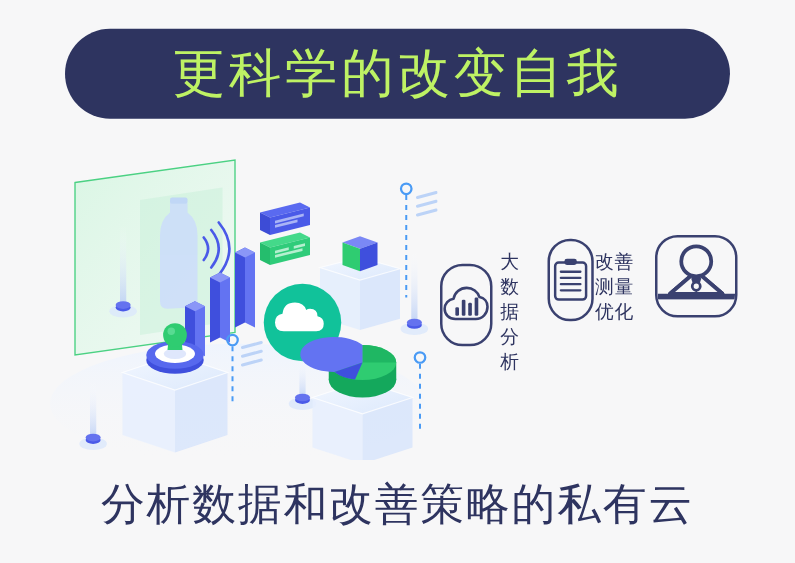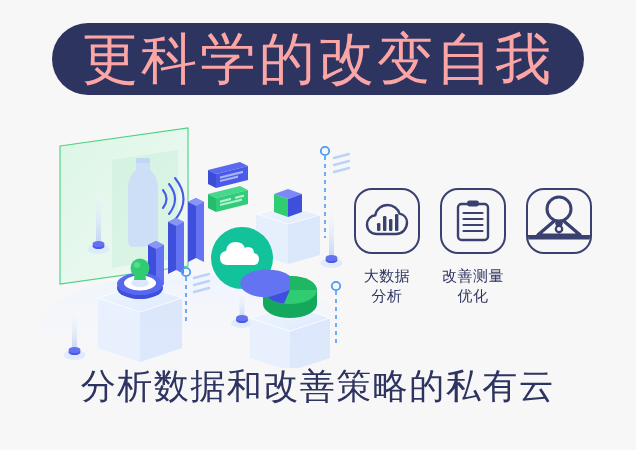--- a/index.html
+++ b/index.html
@@ -30,22 +30,22 @@
     width: 532px;
     height: 72px;
     background: #2e3460;
     border-radius: 36px;
     display: flex;
     align-items: center;
     justify-content: center;
     box-sizing: border-box;
   }
   .title-text {
-    color: #fca5a5;
-    font-size: 56px;
+    color: #bef264;
+    font-size: 42px;
     letter-spacing: 3px;
     line-height: 1;
     font-weight: 400;
     white-space: nowrap;
     user-select: none;
   }
 
   
   .illustration {
     position: absolute;
@@ -62,21 +62,20 @@
     left: 352px;
     top: 188px;
     width: 242px;
     display: flex;
     justify-content: space-between;
     align-items: flex-start;
   }
   .feature {
     width: 70px;
     display: flex;
-    flex-direction: column;
     align-items: center;
   }
   .feature-icon {
     width: 66px;
     height: 66px;
     border: 2px solid #3a4170;
     border-radius: 18px;
     box-sizing: border-box;
     display: flex;
     align-items: center;
@@ -93,21 +92,21 @@
     text-align: center;
     letter-spacing: 0.5px;
     white-space: pre-line;
     user-select: none;
   }
 
   
   .caption {
     position: absolute;
     left: 0;
-    top: 365px;
+    top: 383px;
     width: 636px;
     text-align: center;
   }
   .caption-text {
     color: #2e3460;
     font-size: 35px;
     letter-spacing: 1.5px;
     line-height: 1.2;
     white-space: nowrap;
     user-select: none;

